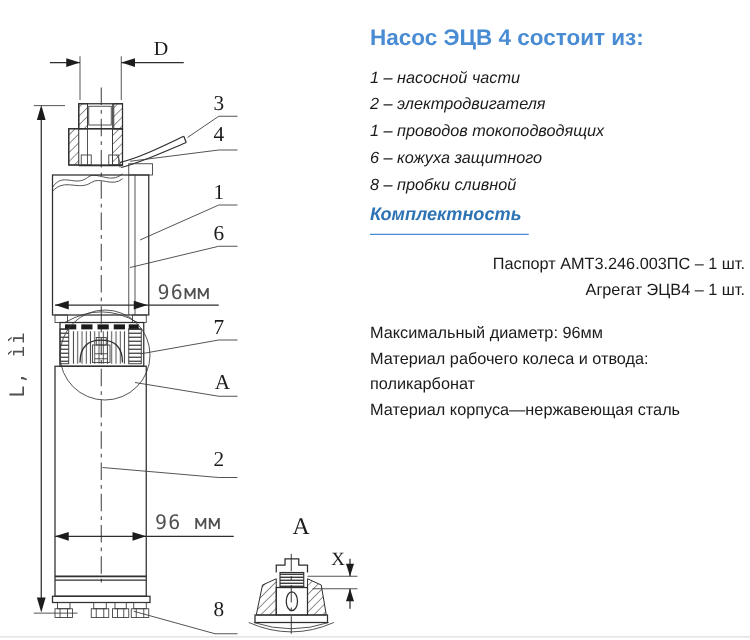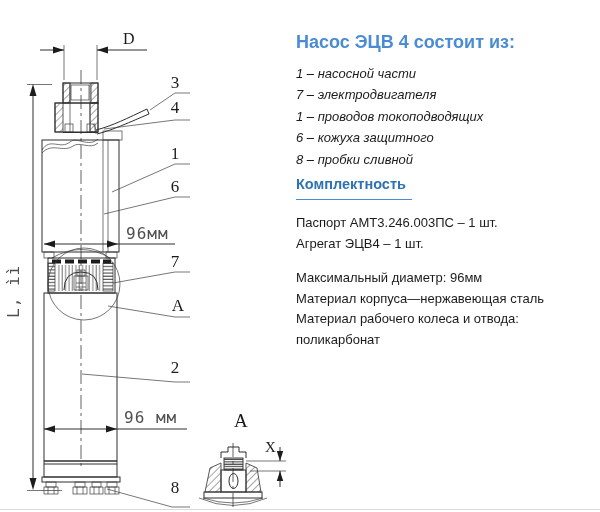--- a/index.html
+++ b/index.html
@@ -1,28 +1,28 @@
 <!DOCTYPE html>
 <html style="--h1: #4a8cd3; --heading: #2e73b3; --underline: #4a8cd3; --text: #1b1b1b; --dim-text: #4f4f4f; --page-border: #d9dde2;"><head>
 <meta charset="utf-8">
 <style>
   html,body{margin:0;padding:0;background:#ffffff;}
   #screen{position:relative;width:600px;height:512px;background:#fff;overflow:hidden;
           font-family:"Liberation Sans",sans-serif;color:var(--text,#1b1b1b);}
   
   .info{position:absolute;left:296px;top:19px;width:300px;}
-  .info h1{font-size:18px;line-height:22px;font-weight:bold;color:var(--h1,#4a8cd3);margin:12px 0 10px 0;}
+  .info h1{font-size:18px;line-height:22px;font-weight:bold;color:var(--h1,#4a8cd3);margin:0 0 10px 0;}
   .info ul{list-style:none;margin:0;padding:0;font-style:italic;}
   .info li{font-size:13px;line-height:21.4px;color:var(--text,#1b1b1b);}
   .h2wrap{margin:0;}
   .info h2{display:inline-block;font-size:14.5px;line-height:18px;font-weight:bold;
            color:var(--heading,#2e73b3);border-bottom:1px solid var(--underline,#4a8cd3);
-           padding:0 6px 6px 0;margin:5px 0 0 0;}
+           padding:0 6px 6px 0;margin:5px 0 0 0;font-style:italic;}
   .info h2.second{margin-top:9px;}
-  p.doc{font-size:13px;line-height:21px;margin:0;}
+  p.doc{font-size:13px;line-height:21px;margin:0;text-align:right;}
   p.doc.first{margin-top:12px;}
   p.feat{font-size:13px;line-height:20.5px;margin:0;}
   p.feat.first{margin-top:14px;}
   
   svg{position:absolute;left:0;top:0;}
   .ln{fill:none;stroke:#2e2e2e;stroke-width:1;}
   .thin{fill:none;stroke:#3c3c3c;stroke-width:0.7;}
   .thk{fill:none;stroke:#2e2e2e;stroke-width:1.4;}
   .ar{fill:#1c1c1c;stroke:none;}
   .center{fill:none;stroke:#3a3a3a;stroke-width:0.8;stroke-dasharray:14 4 3 4;}
@@ -208,31 +208,31 @@
         <text class="x-txt" x="265" y="452">X</text>
       </g>
     </g>
   </svg>
 
   <div class="info">
     <h1>Насос ЭЦВ 4 состоит из:</h1>
 
     <ul>
       <li>1 – насосной части</li>
-      <li>7 – электродвигателя</li>
+      <li>2 – электродвигателя</li>
       <li>1 – проводов токоподводящих</li>
       <li>6 – кожуха защитного</li>
       <li>8 – пробки сливной</li>
     </ul>
 
     <div class="h2wrap">
       <h2>Комплектность</h2>
     </div>
     <p class="doc first">Паспорт АМТ3.246.003ПС – 1 шт.</p>
     <p class="doc">Агрегат ЭЦВ4 – 1 шт.</p>
 
     <p class="feat first">Максимальный диаметр: 96мм</p>
+    <p class="feat">Материал рабочего колеса и отвода: поликарбонат</p>
     <p class="feat">Материал корпуса—нержавеющая сталь</p>
-    <p class="feat">Материал рабочего колеса и отвода: поликарбонат</p>
   </div>
 
   <div class="page-line"></div>
 </div>
 
 </body></html>

